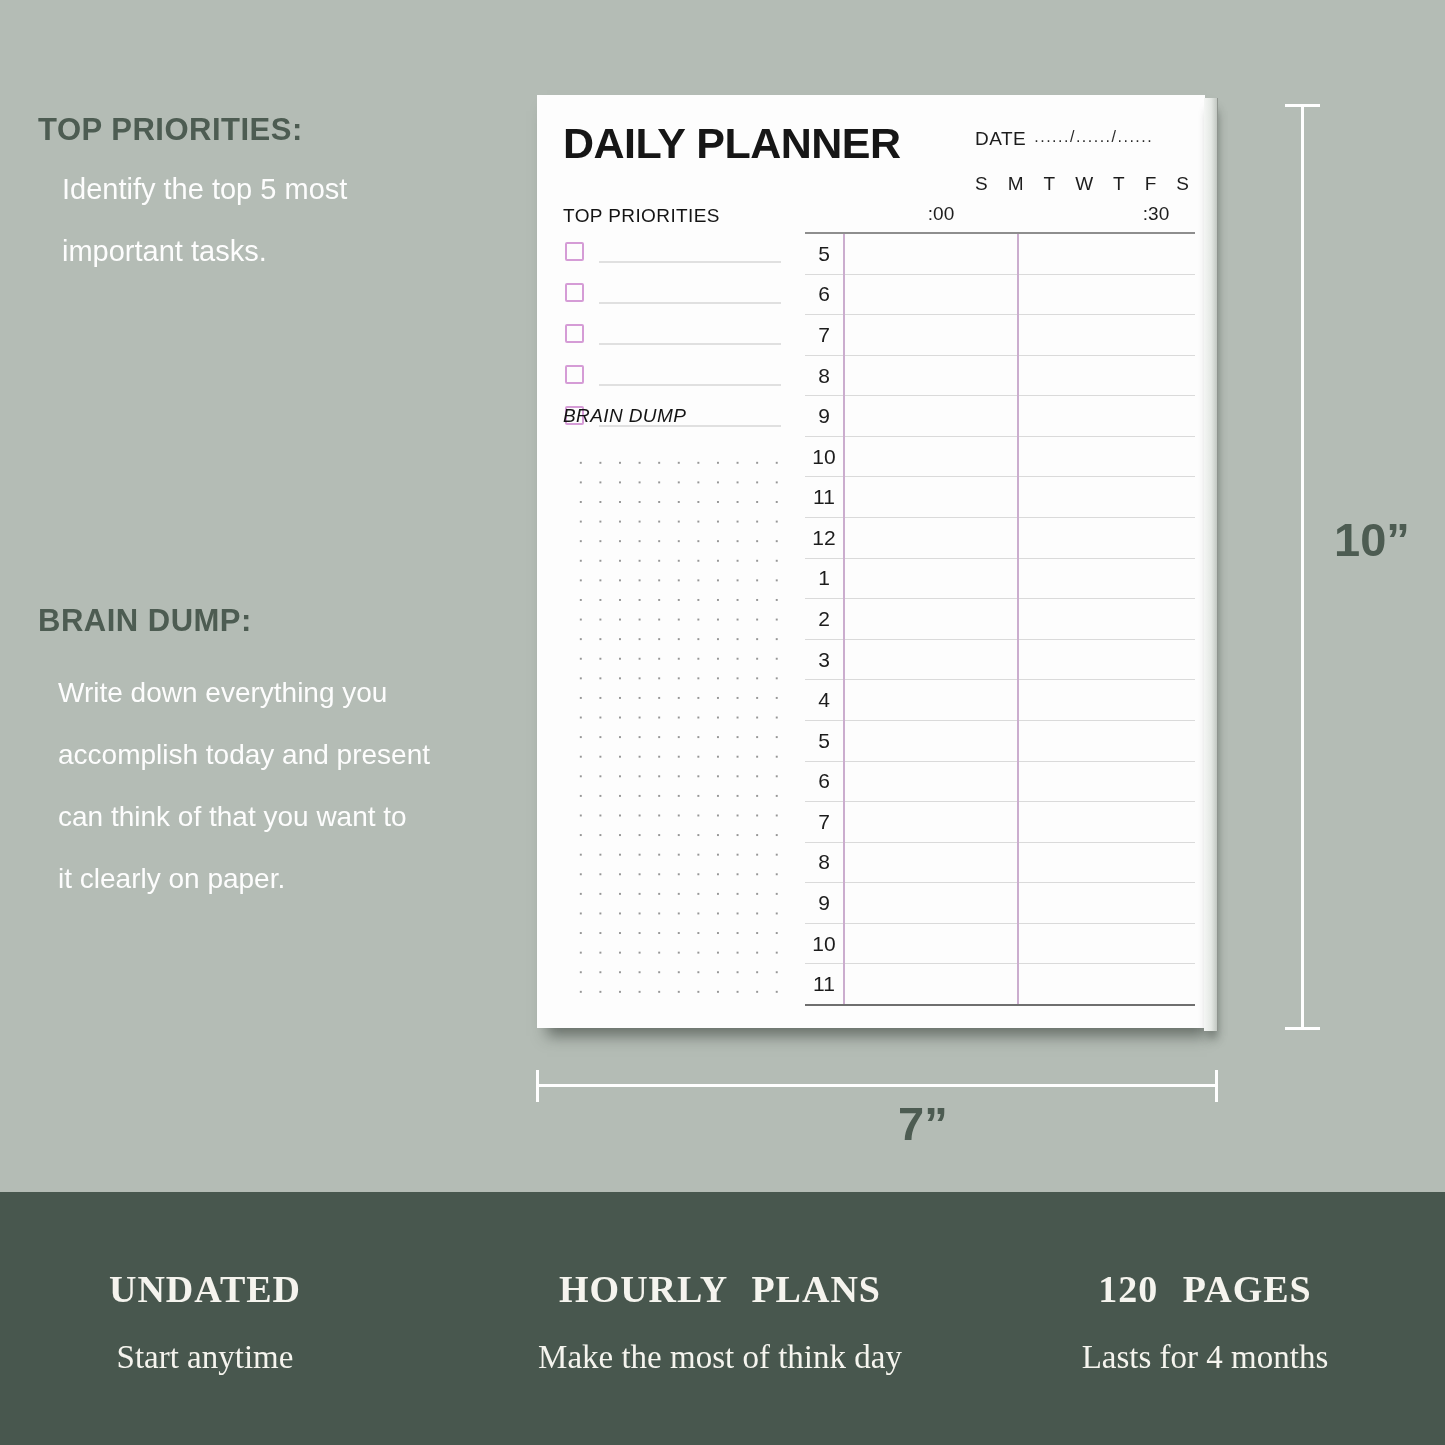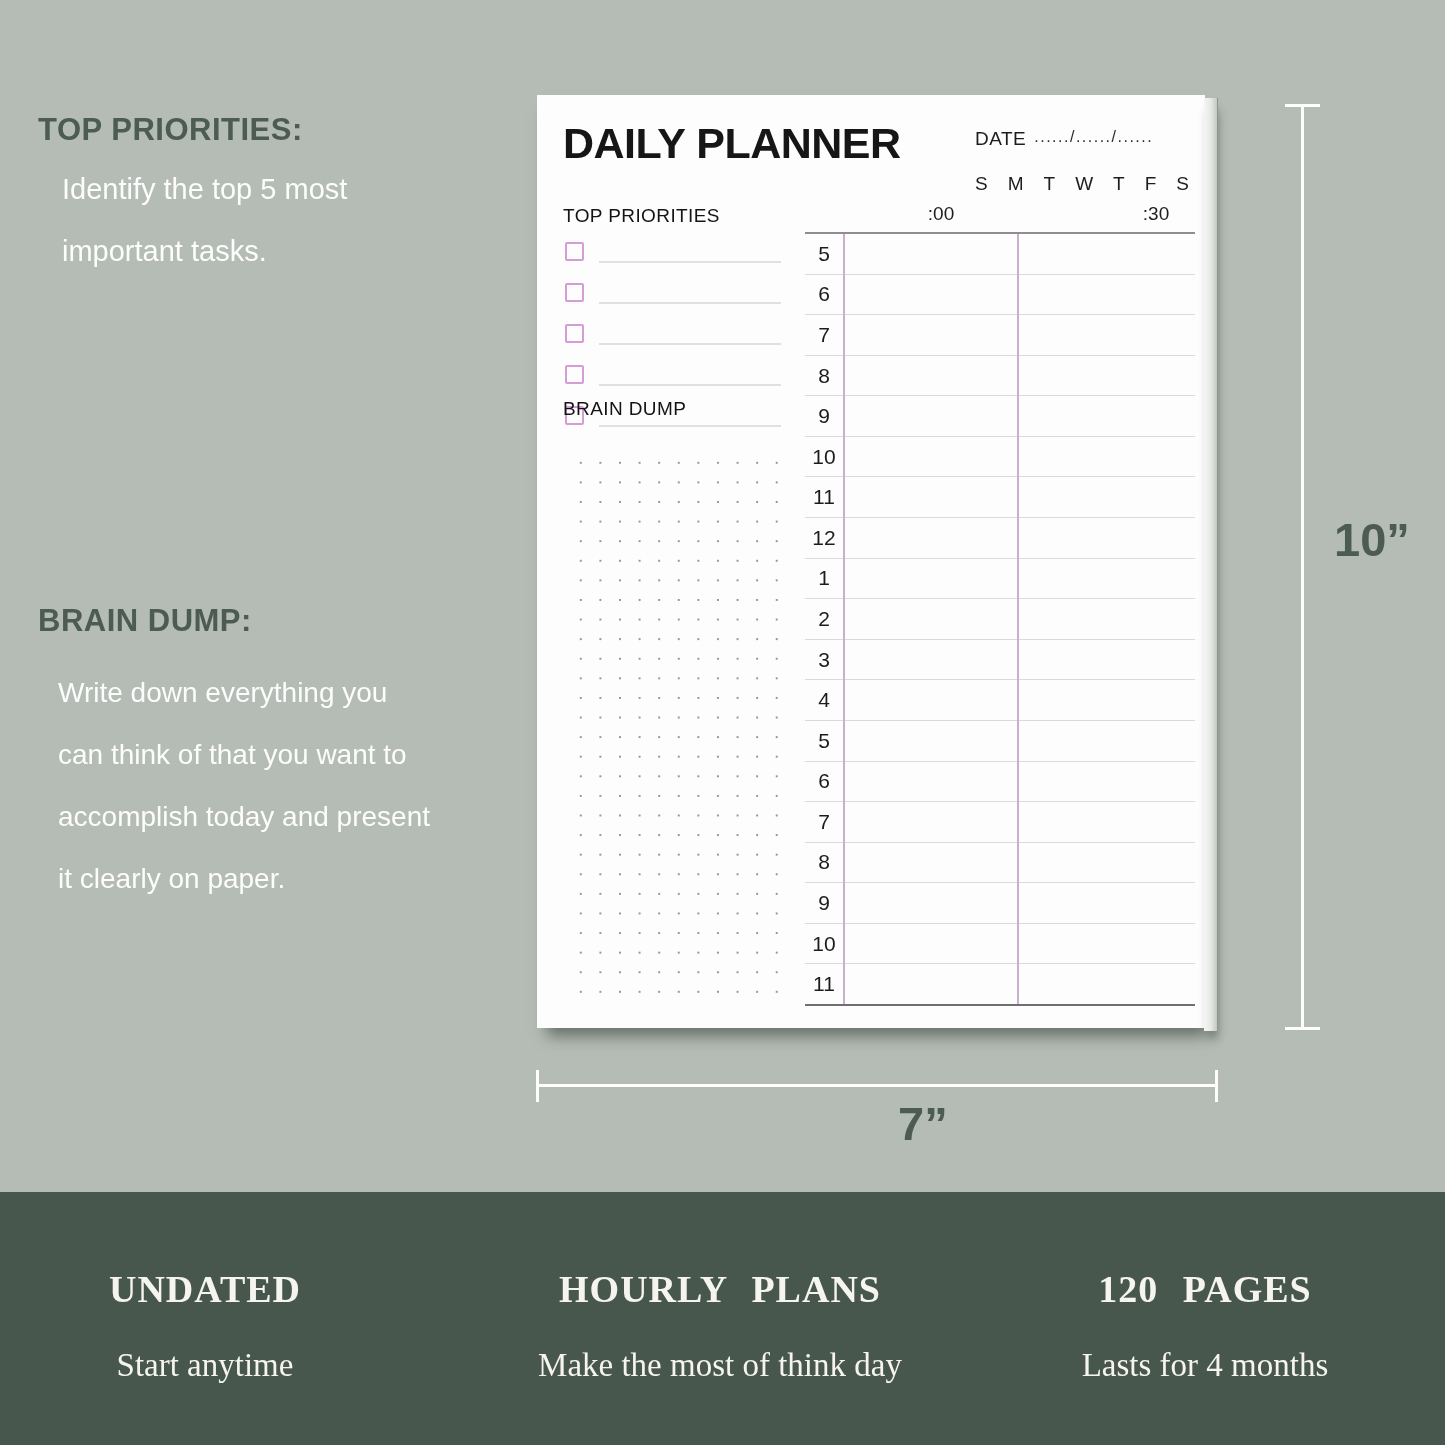--- a/index.html
+++ b/index.html
@@ -25,21 +25,21 @@
 
   .date-row{position:absolute;left:438px;top:33px;display:flex;align-items:flex-start;gap:8px;color:#1d1d1d;}
   .date-label{font-size:19px;letter-spacing:.5px;}
   .date-dots{font-size:16px;letter-spacing:1.5px;color:#2a2a2a;}
 
   .weekdays{position:absolute;left:438px;top:78px;width:214px;display:flex;justify-content:space-between;
             font-size:19px;color:#1d1d1d;}
 
   .sec-label{position:absolute;font-size:19px;color:#141414;letter-spacing:.4px;}
   #label-top-priorities{left:26px;top:110px;}
-  #label-brain-dump{left:26px;top:303px;}
+  #label-brain-dump{left:26px;top:310px;font-style:italic;}
 
   .col-header{position:absolute;top:108px;transform:translateX(-50%);font-size:19px;color:#1d1d1d;}
   #col00{left:404px;}
   #col30{left:575px;margin-left:44px;}
 
   
   .priorities{position:absolute;left:28px;top:144px;width:216px;}
   .priority-row{height:41px;display:flex;align-items:flex-start;}
   .checkbox{width:15px;height:15px;border:2px solid #d59cd6;border-radius:2px;margin-top:3px;flex:0 0 auto;}
   .priority-line{flex:1;margin-left:15px;height:22px;border-bottom:2px solid #e0e0e0;}
@@ -72,38 +72,38 @@
   .dim-label{position:absolute;font-size:47px;font-weight:bold;color:#4d5c52;}
   #dim-height-label{left:1334px;top:512px;}
   #dim-width-label{left:898px;top:1096px;}
 
   
   .band{position:absolute;left:0;top:1192px;width:1445px;height:253px;background:#48574e;
         display:grid;grid-template-columns:410px 620px 350px;}
   .feature{display:flex;flex-direction:column;align-items:center;padding-top:52px;
            font-family:"Liberation Serif",serif;color:#f5f4ee;}
   .feature-title{font-size:38px;font-weight:bold;letter-spacing:1px;word-spacing:14px;margin-top:23px;}
-  .feature-sub{font-size:33px;margin-top:36px;}
+  .feature-sub{font-size:33px;margin-top:28px;}
 </style>
 </head>
 <body>
 
 <div class="scene">
 
   <div id="annot1-heading" class="annot-heading">TOP PRIORITIES:</div>
   <div id="annot1-lines" class="annot-lines">
     <div>Identify the top 5 most</div>
     <div>important tasks.</div>
   </div>
 
   <div id="annot2-heading" class="annot-heading">BRAIN DUMP:</div>
   <div id="annot2-lines" class="annot-lines">
     <div>Write down everything you</div>
+    <div>accomplish today and present</div>
     <div>can think of that you want to</div>
-    <div>accomplish today and present</div>
     <div>it clearly on paper.</div>
   </div>
 
   <div class="notepad">
     <div class="page-stack"></div>
 
     <div class="pad-title">DAILY PLANNER</div>
 
     <div class="date-row">
       <span class="date-label">DATE</span>

